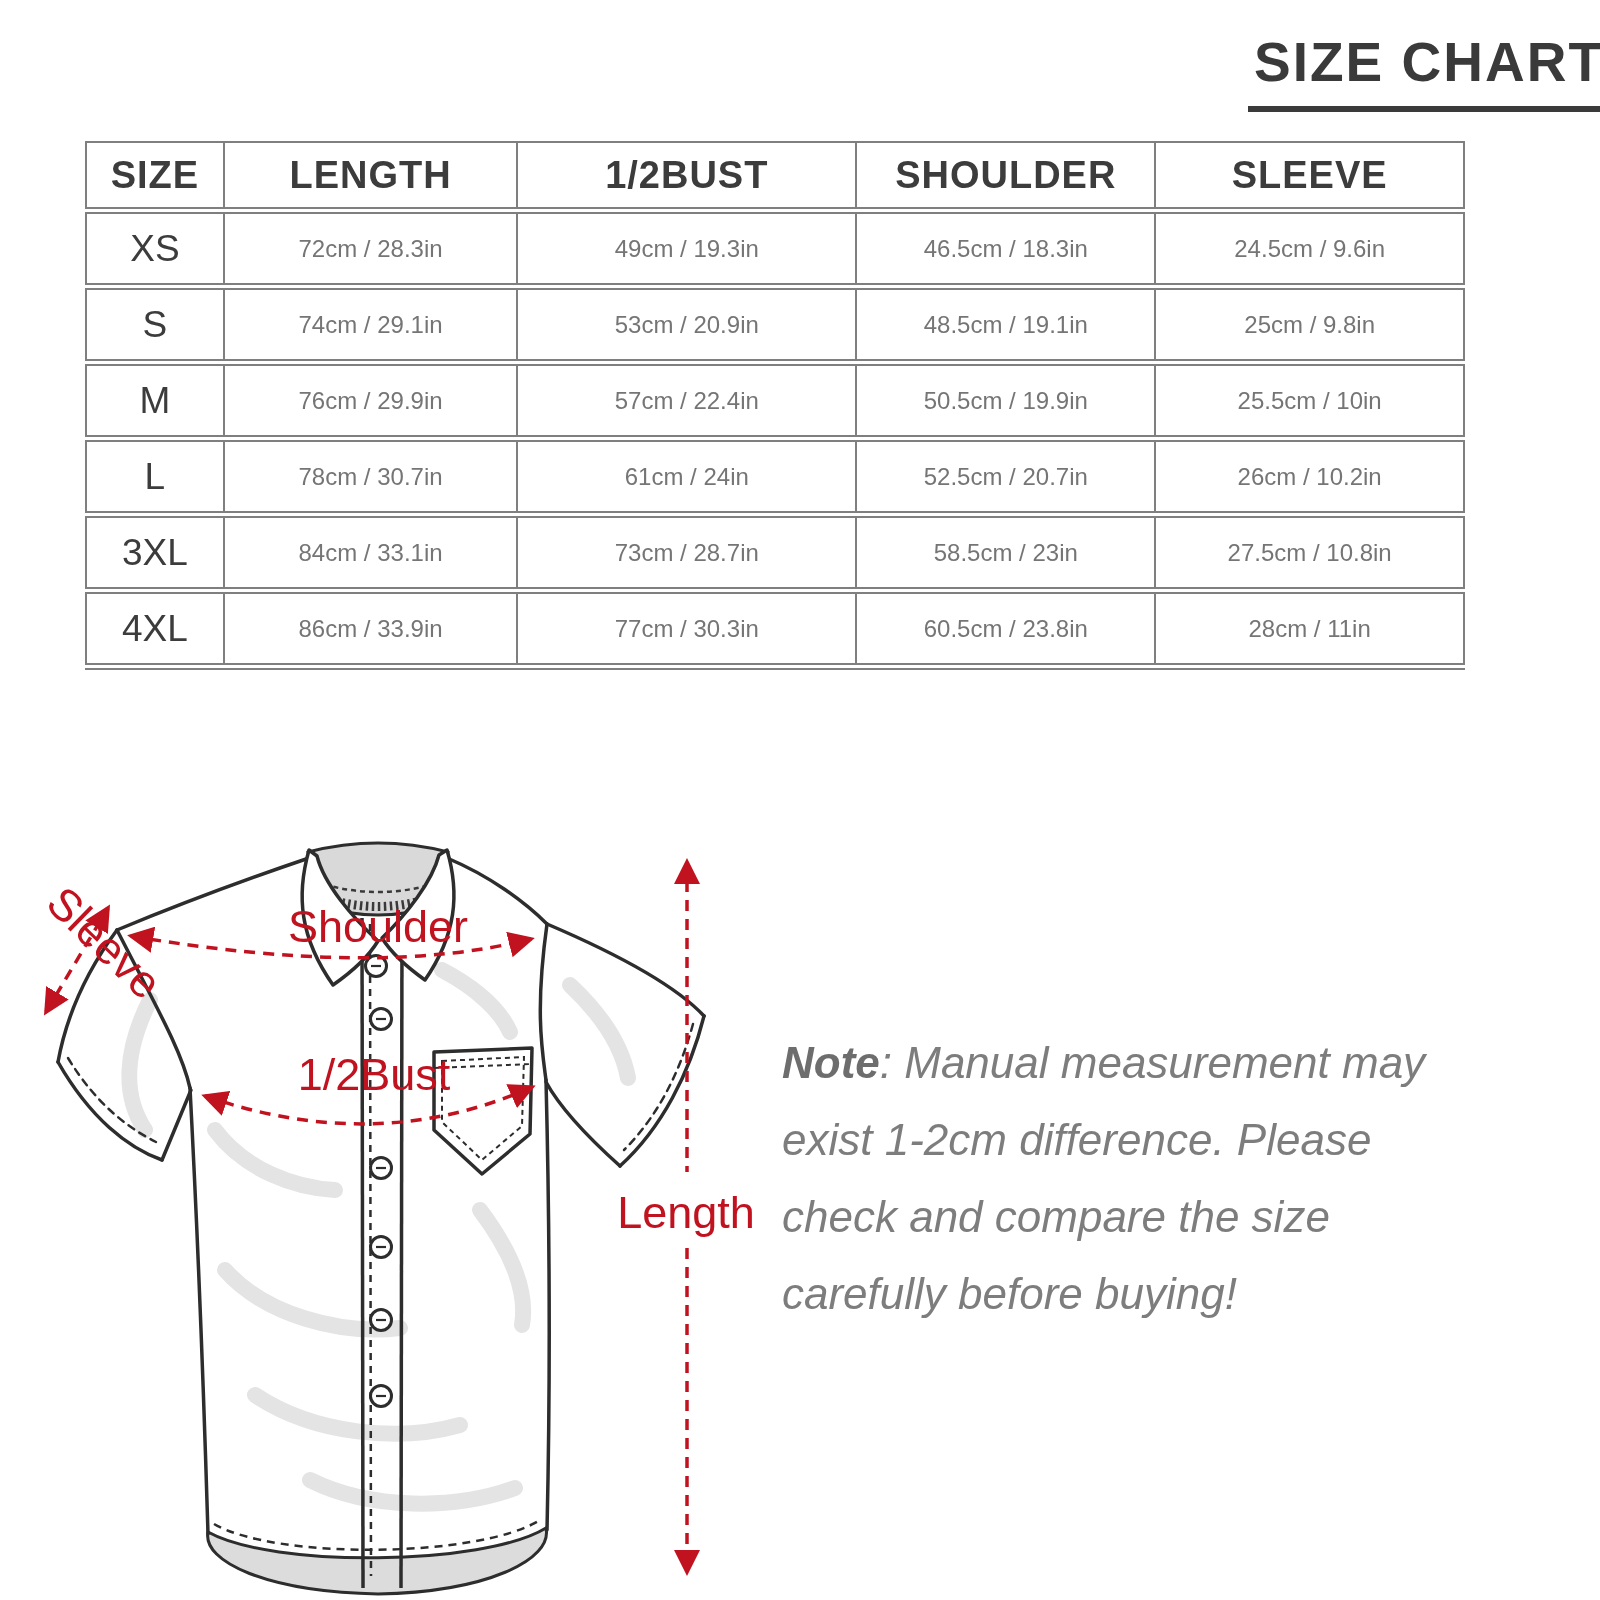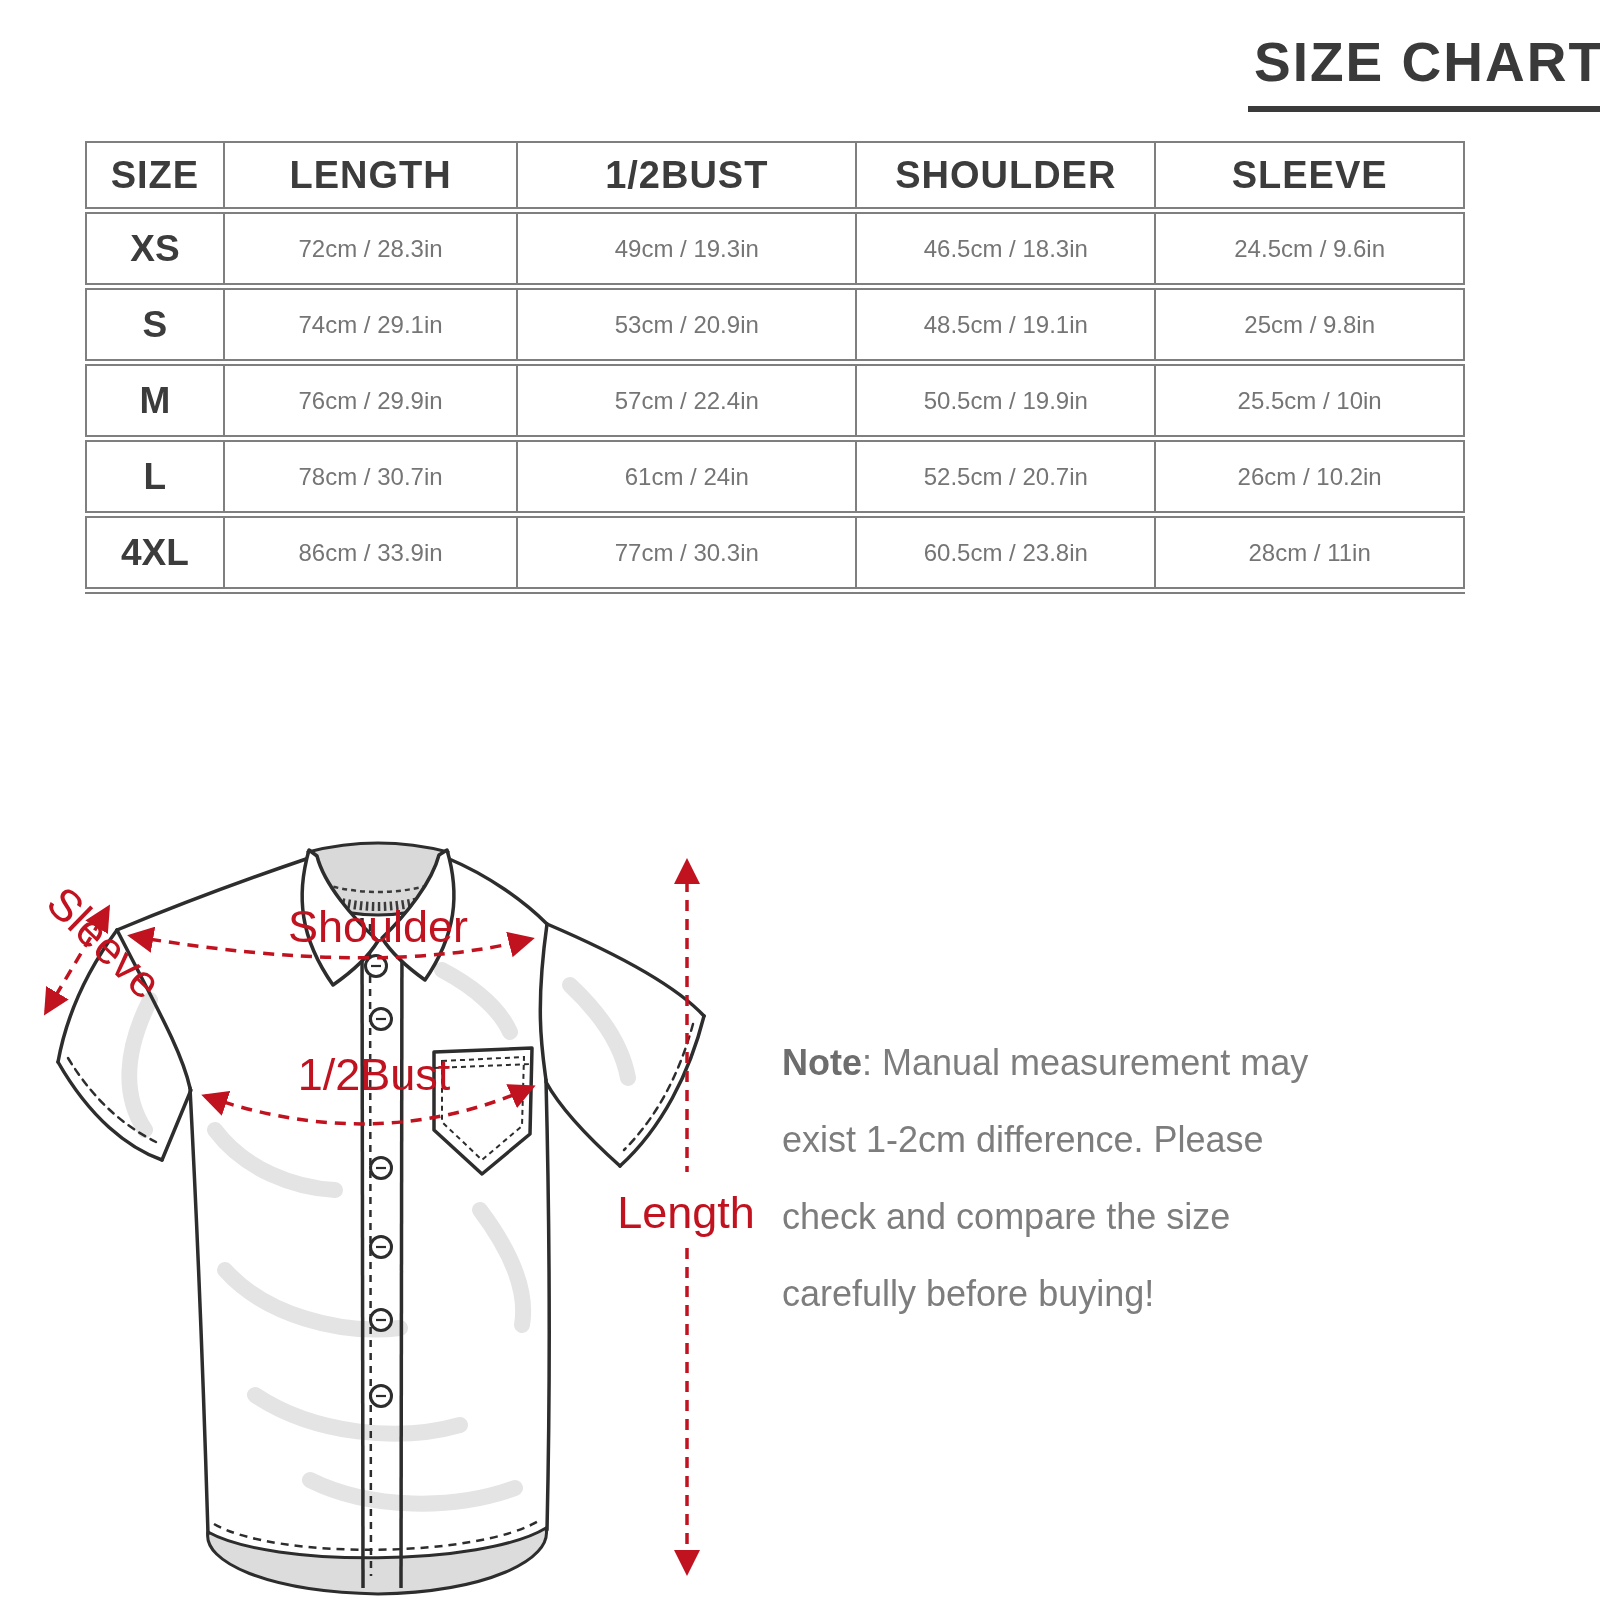--- a/index.html
+++ b/index.html
@@ -62,21 +62,21 @@
     letter-spacing: 1px;
   }
   .size-table tbody td {
     height: 69px;
     font-size: 24px;
     font-weight: normal;
     color: #757575;
     letter-spacing: 0px;
   }
   .size-table tbody td.size-cell {
-    font-weight: bold;
+    font-weight: normal;
     color: #3c3c3c;
     font-size: 37px;
   }
 
   
   .diagram {
     position: absolute;
     left: 10px;
     top: 820px;
     width: 760px;
@@ -88,24 +88,25 @@
     fill: #c1121f;
   }
 
   
   .note {
     position: absolute;
     left: 782px;
     top: 1024px;
     width: 740px;
     margin: 0;
-    font-size: 36px;
+    font-size: 44px;
     line-height: 77px;
     color: #7d7d7d;
     white-space: pre-line;
+    font-style: italic;
   }
   .note-label {
     font-weight: bold;
     color: #6d6d6d;
   }
 </style>
 </head>
 <body>
 
 <div class="canvas">
@@ -152,20 +153,27 @@
         <td>57cm / 22.4in</td>
         <td>50.5cm / 19.9in</td>
         <td>25.5cm / 10in</td>
       </tr>
       <tr>
         <td class="size-cell">L</td>
         <td>78cm / 30.7in</td>
         <td>61cm / 24in</td>
         <td>52.5cm / 20.7in</td>
         <td>26cm / 10.2in</td>
+      </tr>
+      <tr>
+        <td class="size-cell">3XL</td>
+        <td>84cm / 33.1in</td>
+        <td>73cm / 28.7in</td>
+        <td>58.5cm / 23in</td>
+        <td>27.5cm / 10.8in</td>
       </tr>
       <tr>
         <td class="size-cell">4XL</td>
         <td>86cm / 33.9in</td>
         <td>77cm / 30.3in</td>
         <td>60.5cm / 23.8in</td>
         <td>28cm / 11in</td>
       </tr>
     </tbody>
   </table>

